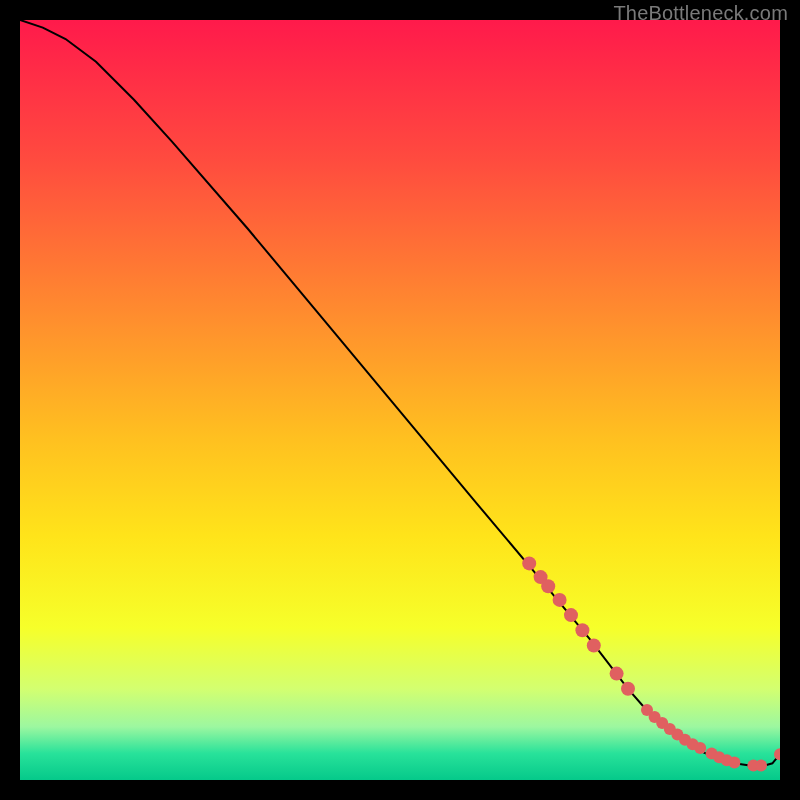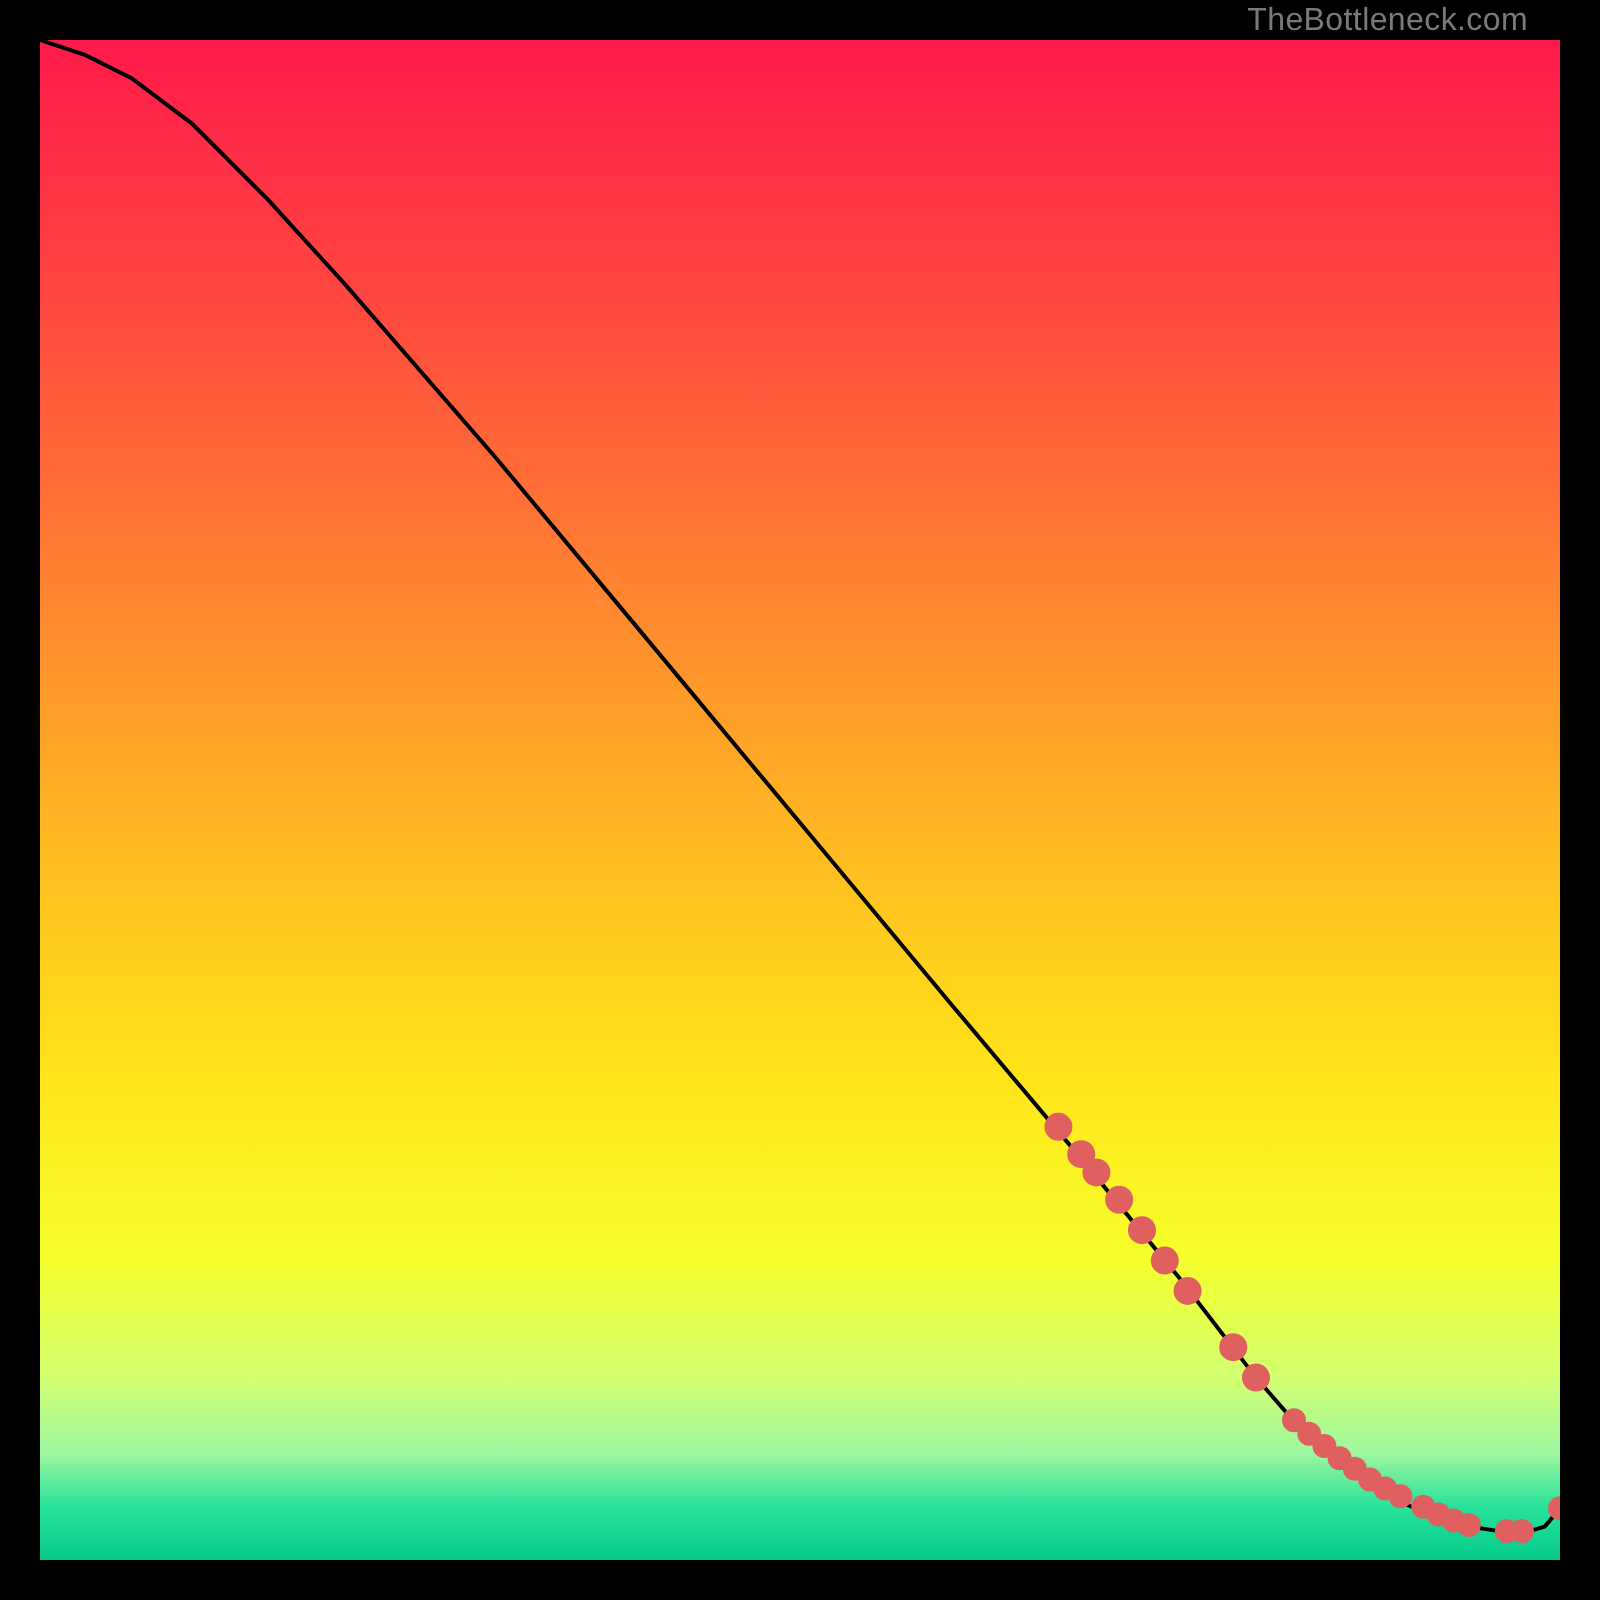--- a/index.html
+++ b/index.html
@@ -14,23 +14,23 @@
   .canvas {
     position: absolute;
     left: 20px;
     top: 20px;
     width: 760px;
     height: 760px;
   }
   .watermark {
     position: absolute;
     top: 2px;
-    right: 36px;
+    right: 12px;
     color: #7a7a7a;
-    font-size: 16px;
+    font-size: 20px;
     letter-spacing: 0.2px;
     font-weight: 500;
   }
   svg { display: block; }
 </style>
 </head>
 <body>
 
 <div class="watermark">TheBottleneck.com</div>
 

